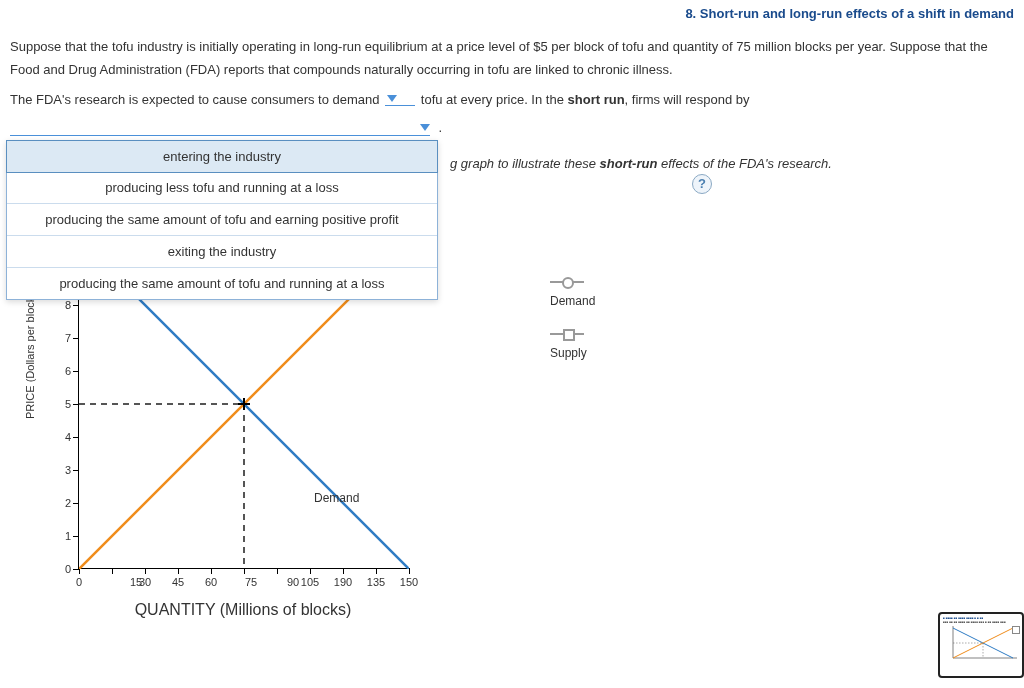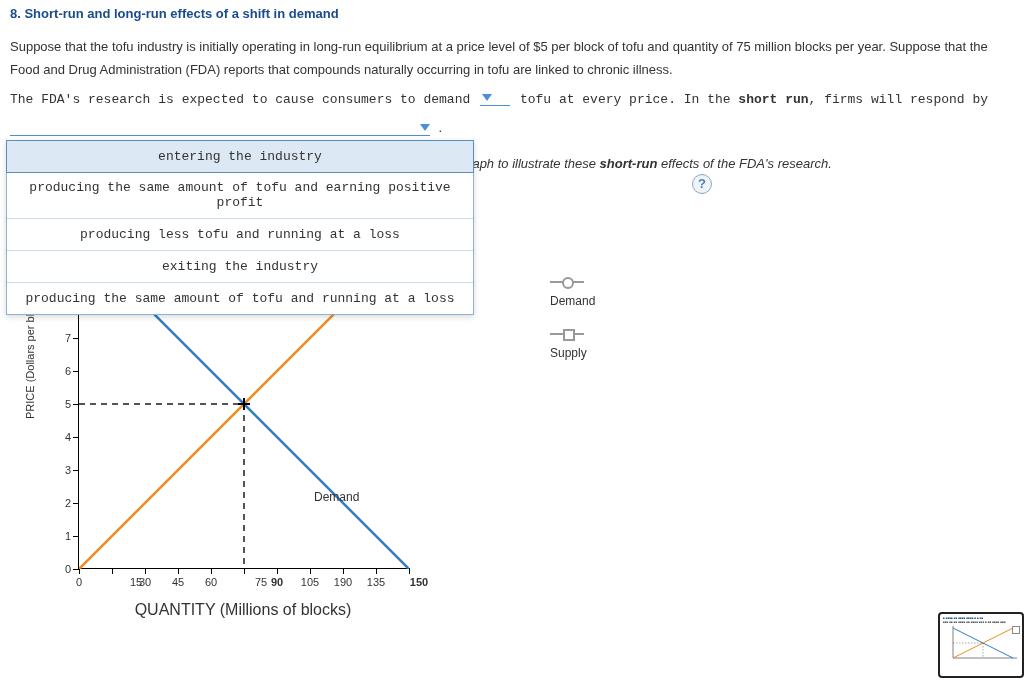--- a/index.html
+++ b/index.html
@@ -1,35 +1,34 @@
 <!DOCTYPE html>
 <html><head>
 <meta charset="utf-8">
 <style>
   * { box-sizing: border-box; margin: 0; padding: 0; }
   body { font-family: Arial, Helvetica, sans-serif; font-size: 13px; color: #333; padding: 6px 10px 10px 10px; width: 1024px; }
-  .qtitle { color: #1a4b8c; font-weight: bold; font-size: 13px; margin-bottom: 14px; }
+  .qtitle { color: #1a4b8c; font-weight: bold; font-size: 13px; margin-bottom: 14px; text-align: right; }
   .body-text { line-height: 1.8; margin-bottom: 10px; }
-  .prompt-line { margin-top: 6px; margin-bottom: 6px; font-family: Liberation Mono, monospace; }
+  .prompt-line { margin-top: 6px; margin-bottom: 6px; }
   .dd-slot { display: inline-block; vertical-align: middle; border-bottom: 1px solid #4a90d9; width: 30px; position: relative; top:-2px; margin: 0 2px;}
   .dd-arrow { display:inline-block; width:0; height:0; border-left:5px solid transparent; border-right:5px solid transparent; border-top:7px solid #4a90d9; vertical-align: middle; margin-left:2px; }
   .second-slot { display:block; width:420px; border-bottom:1px solid #4a90d9; position:relative; margin-top:10px; margin-bottom:18px; height:18px;}
   .second-slot .dd-arrow { position:absolute; right:0; top:6px; }
   .italic { font-style: italic; }
   .relwrap { position: relative; }
   .dropdown {
     position: absolute;
     left: -4px; top: -14px;
-    width: 468px;
+    width: 432px;
     background: #fff;
     border: 1px solid #8db2d8;
     box-shadow: 0 2px 6px rgba(0,0,0,0.15);
     z-index: 10;
     font-size: 13px;
-    font-family: Liberation Mono, monospace;
   }
   .dropdown .opt { padding: 8px 6px; text-align: center; border-bottom: 1px solid #cbdced; cursor: pointer; }
   .dropdown .opt:last-child { border-bottom: none; }
   .dropdown .opt.selected { background: #dce9f4; border:1px solid #5a8fc0; margin:-1px; position:relative; }
   .behind-text { margin-left: 440px; margin-top: 4px; line-height:1.6;}
   .chartarea { margin-top: 64px; position: relative; height: 370px; }
   .chart { position: absolute; left: 14px; top: 0; width: 440px; height: 370px; }
   .yaxis-label { position:absolute; left:0; top:180px; transform: rotate(-90deg); transform-origin: left top; font-size:11px; }
   .plot { position:absolute; left:54px; top:0; width:330px; height:330px; border-left:1px solid #000; border-bottom:1px solid #000; }
   .tick-y { position:absolute; left:-6px; width:6px; height:1px; background:#000; }
@@ -66,22 +65,22 @@
 
 <div class="second-slot">
   <span class="dd-arrow"></span>
   <span style="position:absolute;right:-12px;top:2px;">.</span>
 </div>
 
 <div class="relwrap">
 
   <div class="dropdown">
     <div class="opt selected">entering the industry</div>
+    <div class="opt">producing less tofu and running at a loss</div>
     <div class="opt">producing the same amount of tofu and earning positive profit</div>
-    <div class="opt">producing less tofu and running at a loss</div>
     <div class="opt">exiting the industry</div>
     <div class="opt">producing the same amount of tofu and running at a loss</div>
   </div>
 
   <div class="behind-text italic">
     <span>g graph to illustrate these </span><span class="strong">short-run</span><span> effects of the FDA's research.</span>
   </div>
 
   <div class="help-badge">?</div>
 
@@ -122,31 +121,31 @@
           <div class="tick-x-lbl" style="left: 0px;">0</div>
           <div class="tick-x" style="left: 33px;"></div>
           <div class="tick-x-lbl" style="left: 33px; margin-left: 24px;">15</div>
           <div class="tick-x" style="left: 66px;"></div>
           <div class="tick-x-lbl" style="left: 66px;">30</div>
           <div class="tick-x" style="left: 99px;"></div>
           <div class="tick-x-lbl" style="left: 99px;">45</div>
           <div class="tick-x" style="left: 132px;"></div>
           <div class="tick-x-lbl" style="left: 132px;">60</div>
           <div class="tick-x" style="left: 165px;"></div>
-          <div class="tick-x-lbl" style="left: 182px; margin-top: 15px;">75</div>
+          <div class="tick-x-lbl" style="left: 172px; margin-top: 15px;">75</div>
           <div class="tick-x" style="left: 198px;"></div>
-          <div class="tick-x-lbl" style="left: 198px; font-weight: bold;">90</div>
+          <div class="tick-x-lbl" style="left: 214px;">90</div>
           <div class="tick-x" style="left: 231px;"></div>
           <div class="tick-x-lbl" style="left: 231px;">105</div>
           <div class="tick-x" style="left: 264px;"></div>
           <div class="tick-x-lbl" style="left: 264px;">190</div>
           <div class="tick-x" style="left: 297px;"></div>
           <div class="tick-x-lbl" style="left: 297px;">135</div>
           <div class="tick-x" style="left: 330px;"></div>
-          <div class="tick-x-lbl" style="left: 340px; font-weight: bold;">150</div>
+          <div class="tick-x-lbl" style="left: 330px;">150</div>
           <svg width="330" height="330" class="plotsvg">
             <line x1="0" y1="165" x2="165" y2="165" stroke="#555" stroke-width="2" stroke-dasharray="6,5"></line>
             <line x1="165" y1="165" x2="165" y2="330" stroke="#555" stroke-width="2" stroke-dasharray="6,5"></line>
             <line x1="0" y1="0" x2="330" y2="330" stroke="#2e7bc4" stroke-width="2.5"></line>
             <line x1="0" y1="330" x2="330" y2="0" stroke="#f08c1a" stroke-width="2.5"></line>
             <g>
               <line x1="159" y1="165" x2="171" y2="165" stroke="#000" stroke-width="2"></line>
               <line x1="165" y1="159" x2="165" y2="171" stroke="#000" stroke-width="2"></line>
             </g>
           </svg>

